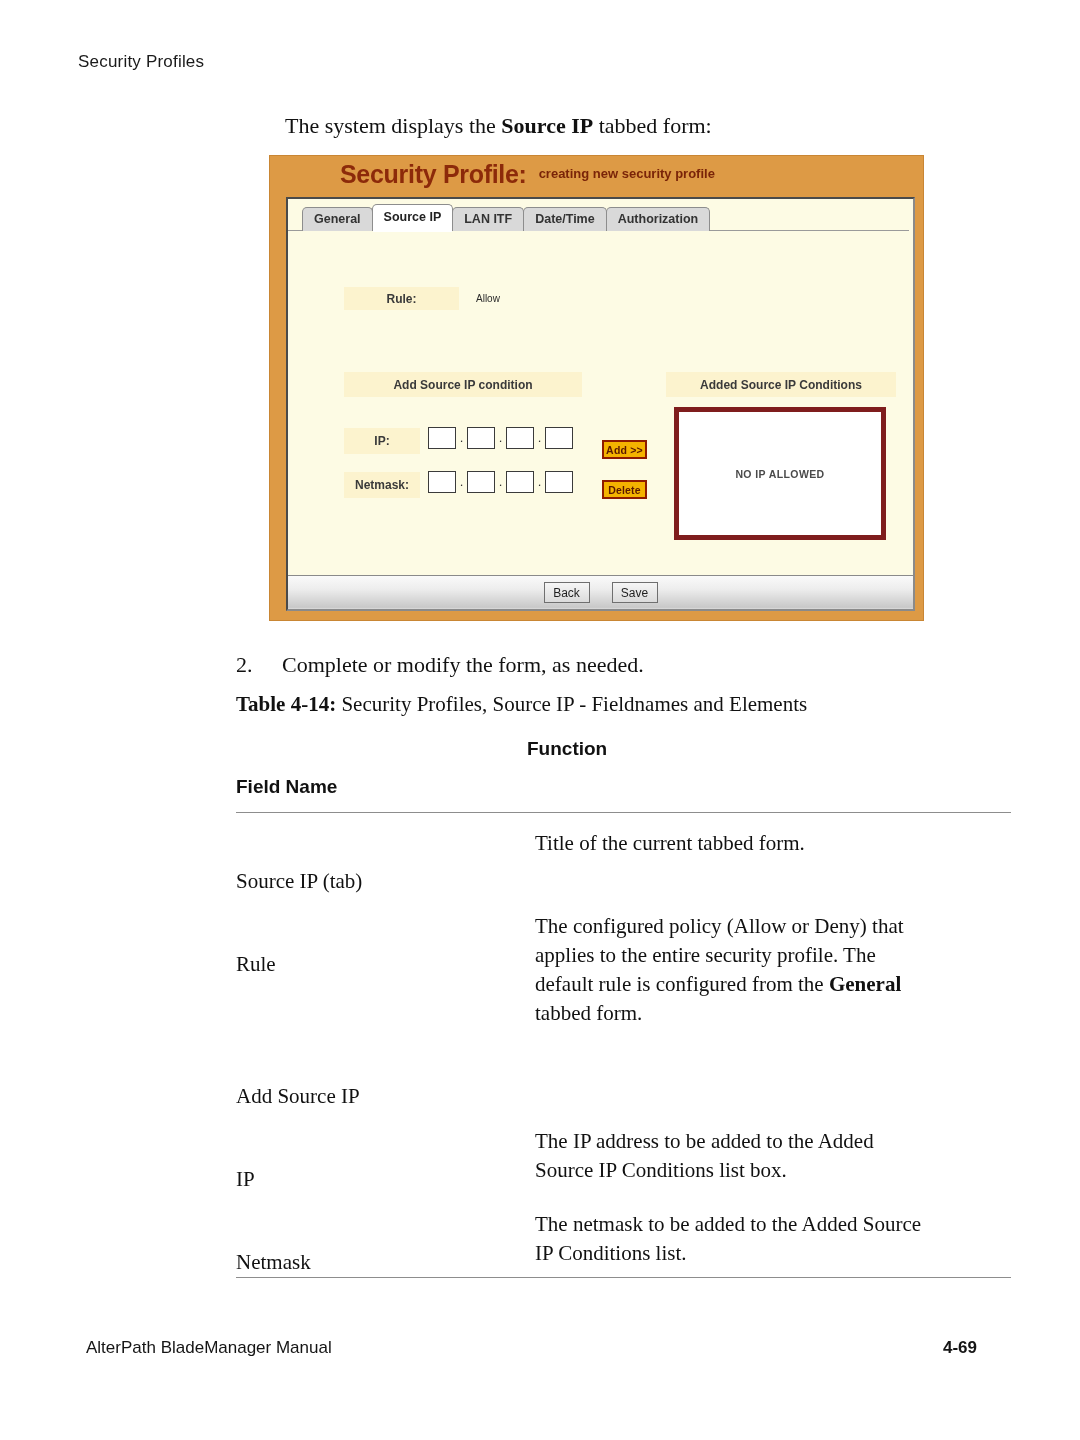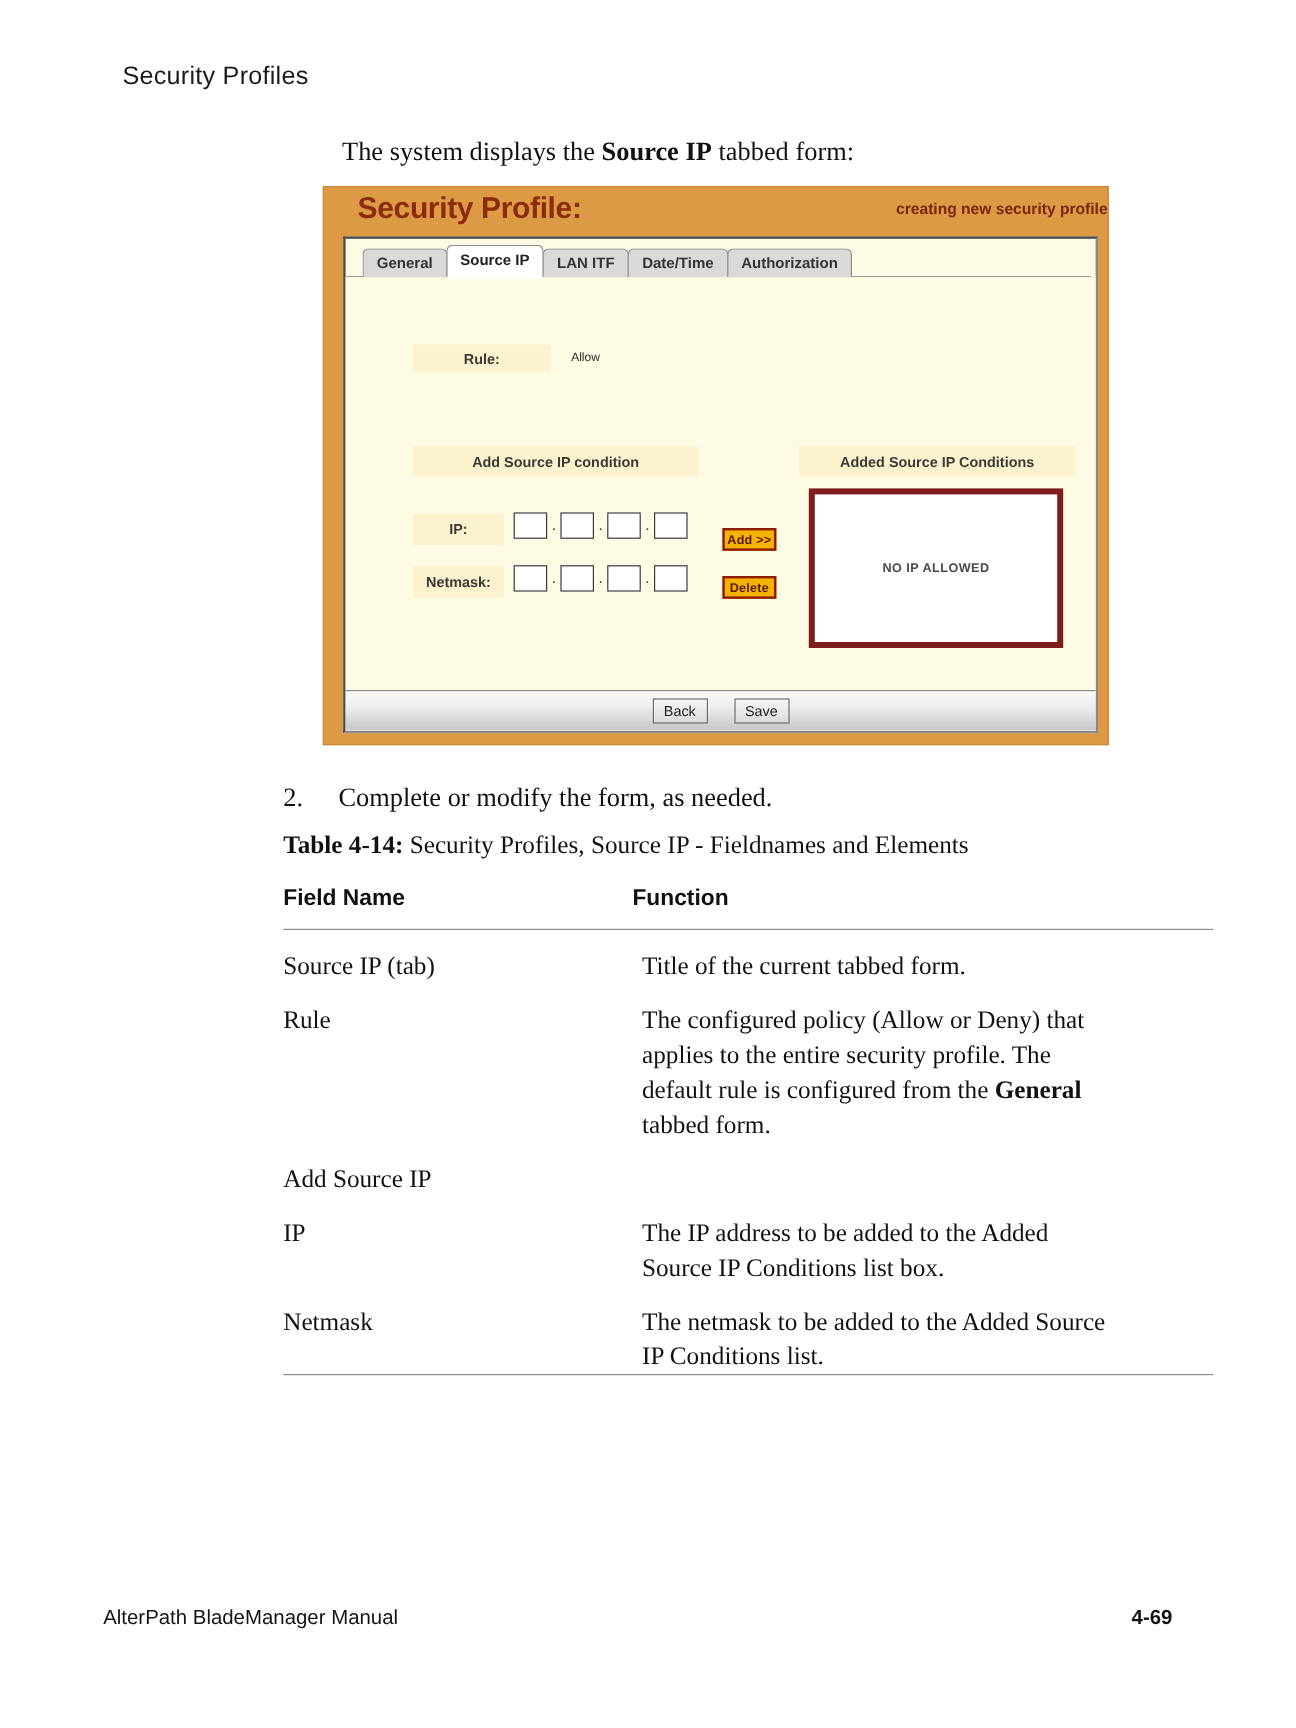--- a/index.html
+++ b/index.html
@@ -12,24 +12,24 @@
     background: #ffffff;
     font-family: "Liberation Serif", "DejaVu Serif", serif;
     color: #000000;
     position: relative;
     overflow: hidden;
   }
 
   
   .page-header {
     position: absolute;
-    left: 102px;
+    left: 78px;
     top: 52px;
     font-family: "Liberation Sans", "DejaVu Sans", sans-serif;
-    font-size: 21px;
+    font-size: 17px;
     color: #1a1a1a;
     letter-spacing: 0.2px;
   }
 
   
   .intro-line {
     position: absolute;
     left: 285px;
     top: 113px;
     font-size: 22px;
@@ -46,23 +46,22 @@
     width: 655px;
     height: 466px;
     background: #DD9A45;
     border: 1px solid #c98634;
     box-sizing: border-box;
   }
   .sc-titlebar {
     height: 37px;
     display: flex;
     align-items: center;
-    padding-left: 28px;
-    box-sizing: border-box;
-    justify-content: space-between;
+    padding-left: 70px;
+    box-sizing: border-box;
   }
   .sc-title {
     font-family: "Liberation Sans", "DejaVu Sans", sans-serif;
     font-weight: bold;
     font-size: 25px;
     color: #8C2A0A;
     letter-spacing: -0.3px;
   }
   .sc-subtitle {
     font-family: "Liberation Sans", "DejaVu Sans", sans-serif;
@@ -294,21 +293,21 @@
     width: 775px;
   }
   .tbl-head {
     display: flex;
     font-family: "Liberation Sans", "DejaVu Sans", sans-serif;
     font-weight: bold;
     font-size: 19px;
     color: #111;
     padding-bottom: 14px;
   }
-  .col-a { width: 291px; flex: none; }
+  .col-a { width: 291px; flex: none; margin-top: 38px; }
   .col-b { flex: 1; }
 
   .rule-line {
     height: 0;
     border-top: 1.6px solid #8d8d8d;
   }
 
   .tbl-row {
     display: flex;
     font-size: 21px;

